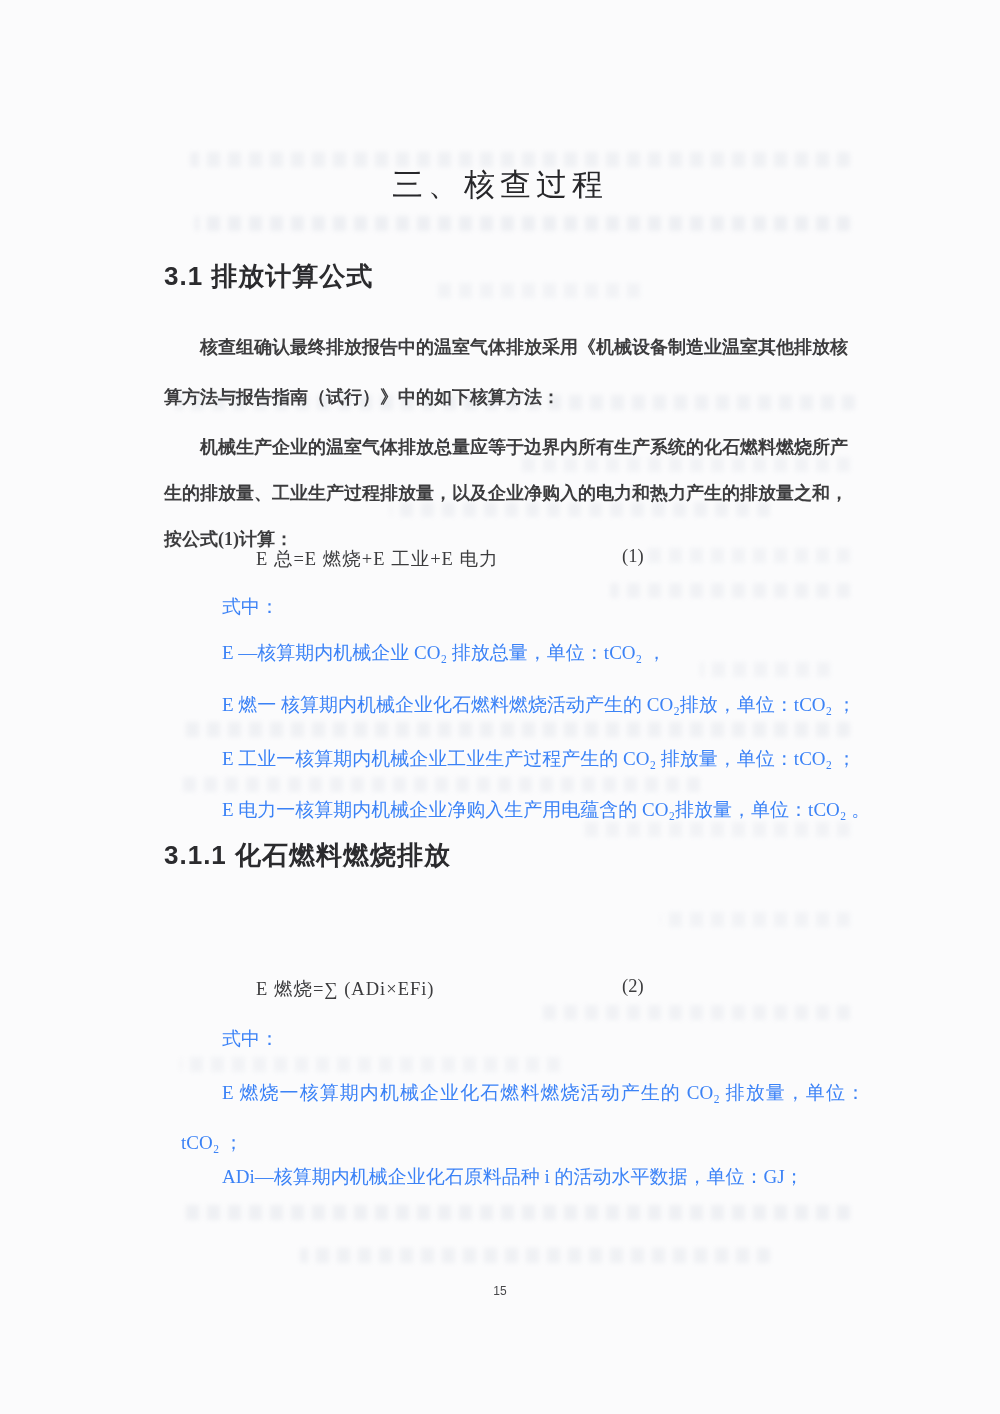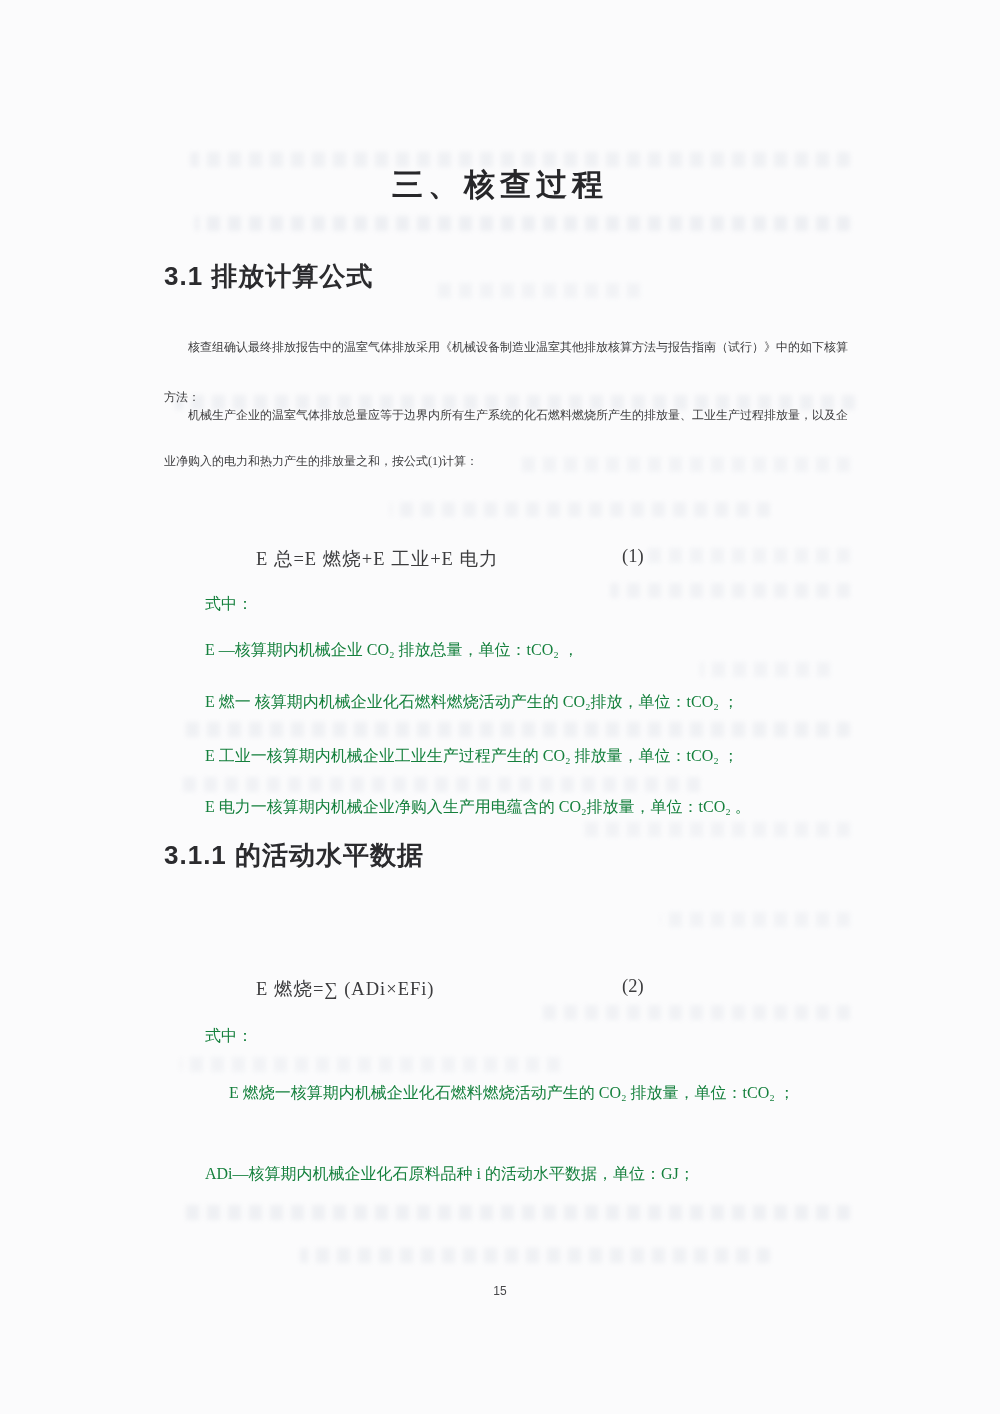--- a/index.html
+++ b/index.html
@@ -21,62 +21,63 @@
     background: repeating-linear-gradient(90deg, #8d9ab1 0 13px, transparent 13px 21px);
     filter: blur(2.6px);
     transform: scaleX(-1);
     pointer-events: none;
   }
   .doc-title {
     position: absolute;
     top: 164px; left: 0; width: 100%;
     text-align: center;
     font-family: "Liberation Sans", sans-serif;
-    font-weight: bold;
+    font-weight: normal;
     font-size: 31px;
     letter-spacing: 5px;
     color: #27272a;
   }
   .sec-heading {
     position: absolute;
     left: 164px;
     font-family: "Liberation Sans", sans-serif;
     font-weight: bold;
     font-size: 26px;
     color: #2b2b2e;
     letter-spacing: 1px;
   }
   .para {
     position: absolute;
     left: 164px;
     width: 684px;
-    font-size: 12px;
+    font-size: 18px;
     text-align: justify;
     text-indent: 2em;
     color: #3c3c3e;
+    font-weight: bold;
   }
   .formula-row {
     position: absolute;
     left: 148px;
     width: 684px;
     font-size: 18.5px;
     color: #3c3c3e;
   }
   .formula-expr { margin-left: 108px; letter-spacing: 1px; }
   .formula-num { position: absolute; left: 474px; top: 0; }
   .def-line {
     position: absolute;
-    left: 164px;
+    left: 181px;
     width: 690px;
-    font-size: 16px;
-    color: #15803d;
+    font-size: 19px;
+    color: #3b82f6;
     text-align: justify;
   }
   .indent1 { padding-left: 41px; }
-  .hang { text-indent: 41px; margin-left: 24px; }
+  .hang { text-indent: 41px; }
   .page-number {
     position: absolute;
     top: 1284px; left: 0; width: 100%;
     text-align: center;
     font-size: 12px;
     color: #48484b;
     font-family: "Liberation Sans", sans-serif;
   }
 </style>
 </head>
@@ -101,35 +102,35 @@
   <div class="ghost" style="top:1057px; left:180px; width:380px; opacity:.08;"></div>
   <div class="ghost" style="top:1205px; left:180px; width:670px; opacity:.11;"></div>
   <div class="ghost" style="top:1248px; left:300px; width:470px; opacity:.10;"></div>
 
   <div class="doc-title">三、核查过程</div>
 
   <div class="sec-heading" style="top:259px;">3.1 排放计算公式</div>
 
   <div class="para" style="top:322px; line-height:50px;">核查组确认最终排放报告中的温室气体排放采用《机械设备制造业温室其他排放核算方法与报告指南（试行）》中的如下核算方法：</div>
 
-  <div class="para" style="top:392px; line-height:46px;">机械生产企业的温室气体排放总量应等于边界内所有生产系统的化石燃料燃烧所产生的排放量、工业生产过程排放量，以及企业净购入的电力和热力产生的排放量之和，按公式(1)计算：</div>
+  <div class="para" style="top:424px; line-height:46px;">机械生产企业的温室气体排放总量应等于边界内所有生产系统的化石燃料燃烧所产生的排放量、工业生产过程排放量，以及企业净购入的电力和热力产生的排放量之和，按公式(1)计算：</div>
 
   <div class="formula-row" style="top:546px;">
     <span class="formula-expr">E 总=E 燃烧+E 工业+E 电力</span>
     <span class="formula-num">(1)</span>
   </div>
 
   <div class="def-line indent1" style="top:594px;">式中：</div>
 
   <div class="def-line indent1" style="top:640px;">E —核算期内机械企业 CO₂ 排放总量，单位：tCO₂ ，</div>
   <div class="def-line indent1" style="top:692px;">E 燃一 核算期内机械企业化石燃料燃烧活动产生的 CO₂排放，单位：tCO₂ ；</div>
   <div class="def-line indent1" style="top:746px;">E 工业一核算期内机械企业工业生产过程产生的 CO₂ 排放量，单位：tCO₂ ；</div>
   <div class="def-line indent1" style="top:797px;">E 电力一核算期内机械企业净购入生产用电蕴含的 CO₂排放量，单位：tCO₂ 。</div>
 
-  <div class="sec-heading" style="top:838px;">3.1.1 的活动水平数据</div>
+  <div class="sec-heading" style="top:838px;">3.1.1 化石燃料燃烧排放</div>
 
 
   <div class="formula-row" style="top:976px;">
     <span class="formula-expr">E 燃烧=∑ (ADi×EFi)</span>
     <span class="formula-num">(2)</span>
   </div>
 
   <div class="def-line indent1" style="top:1026px;">式中：</div>
 
   <div class="def-line hang" style="top:1068px; line-height:50px; width:684px;">E 燃烧一核算期内机械企业化石燃料燃烧活动产生的 CO₂ 排放量，单位：tCO₂ ；</div>

